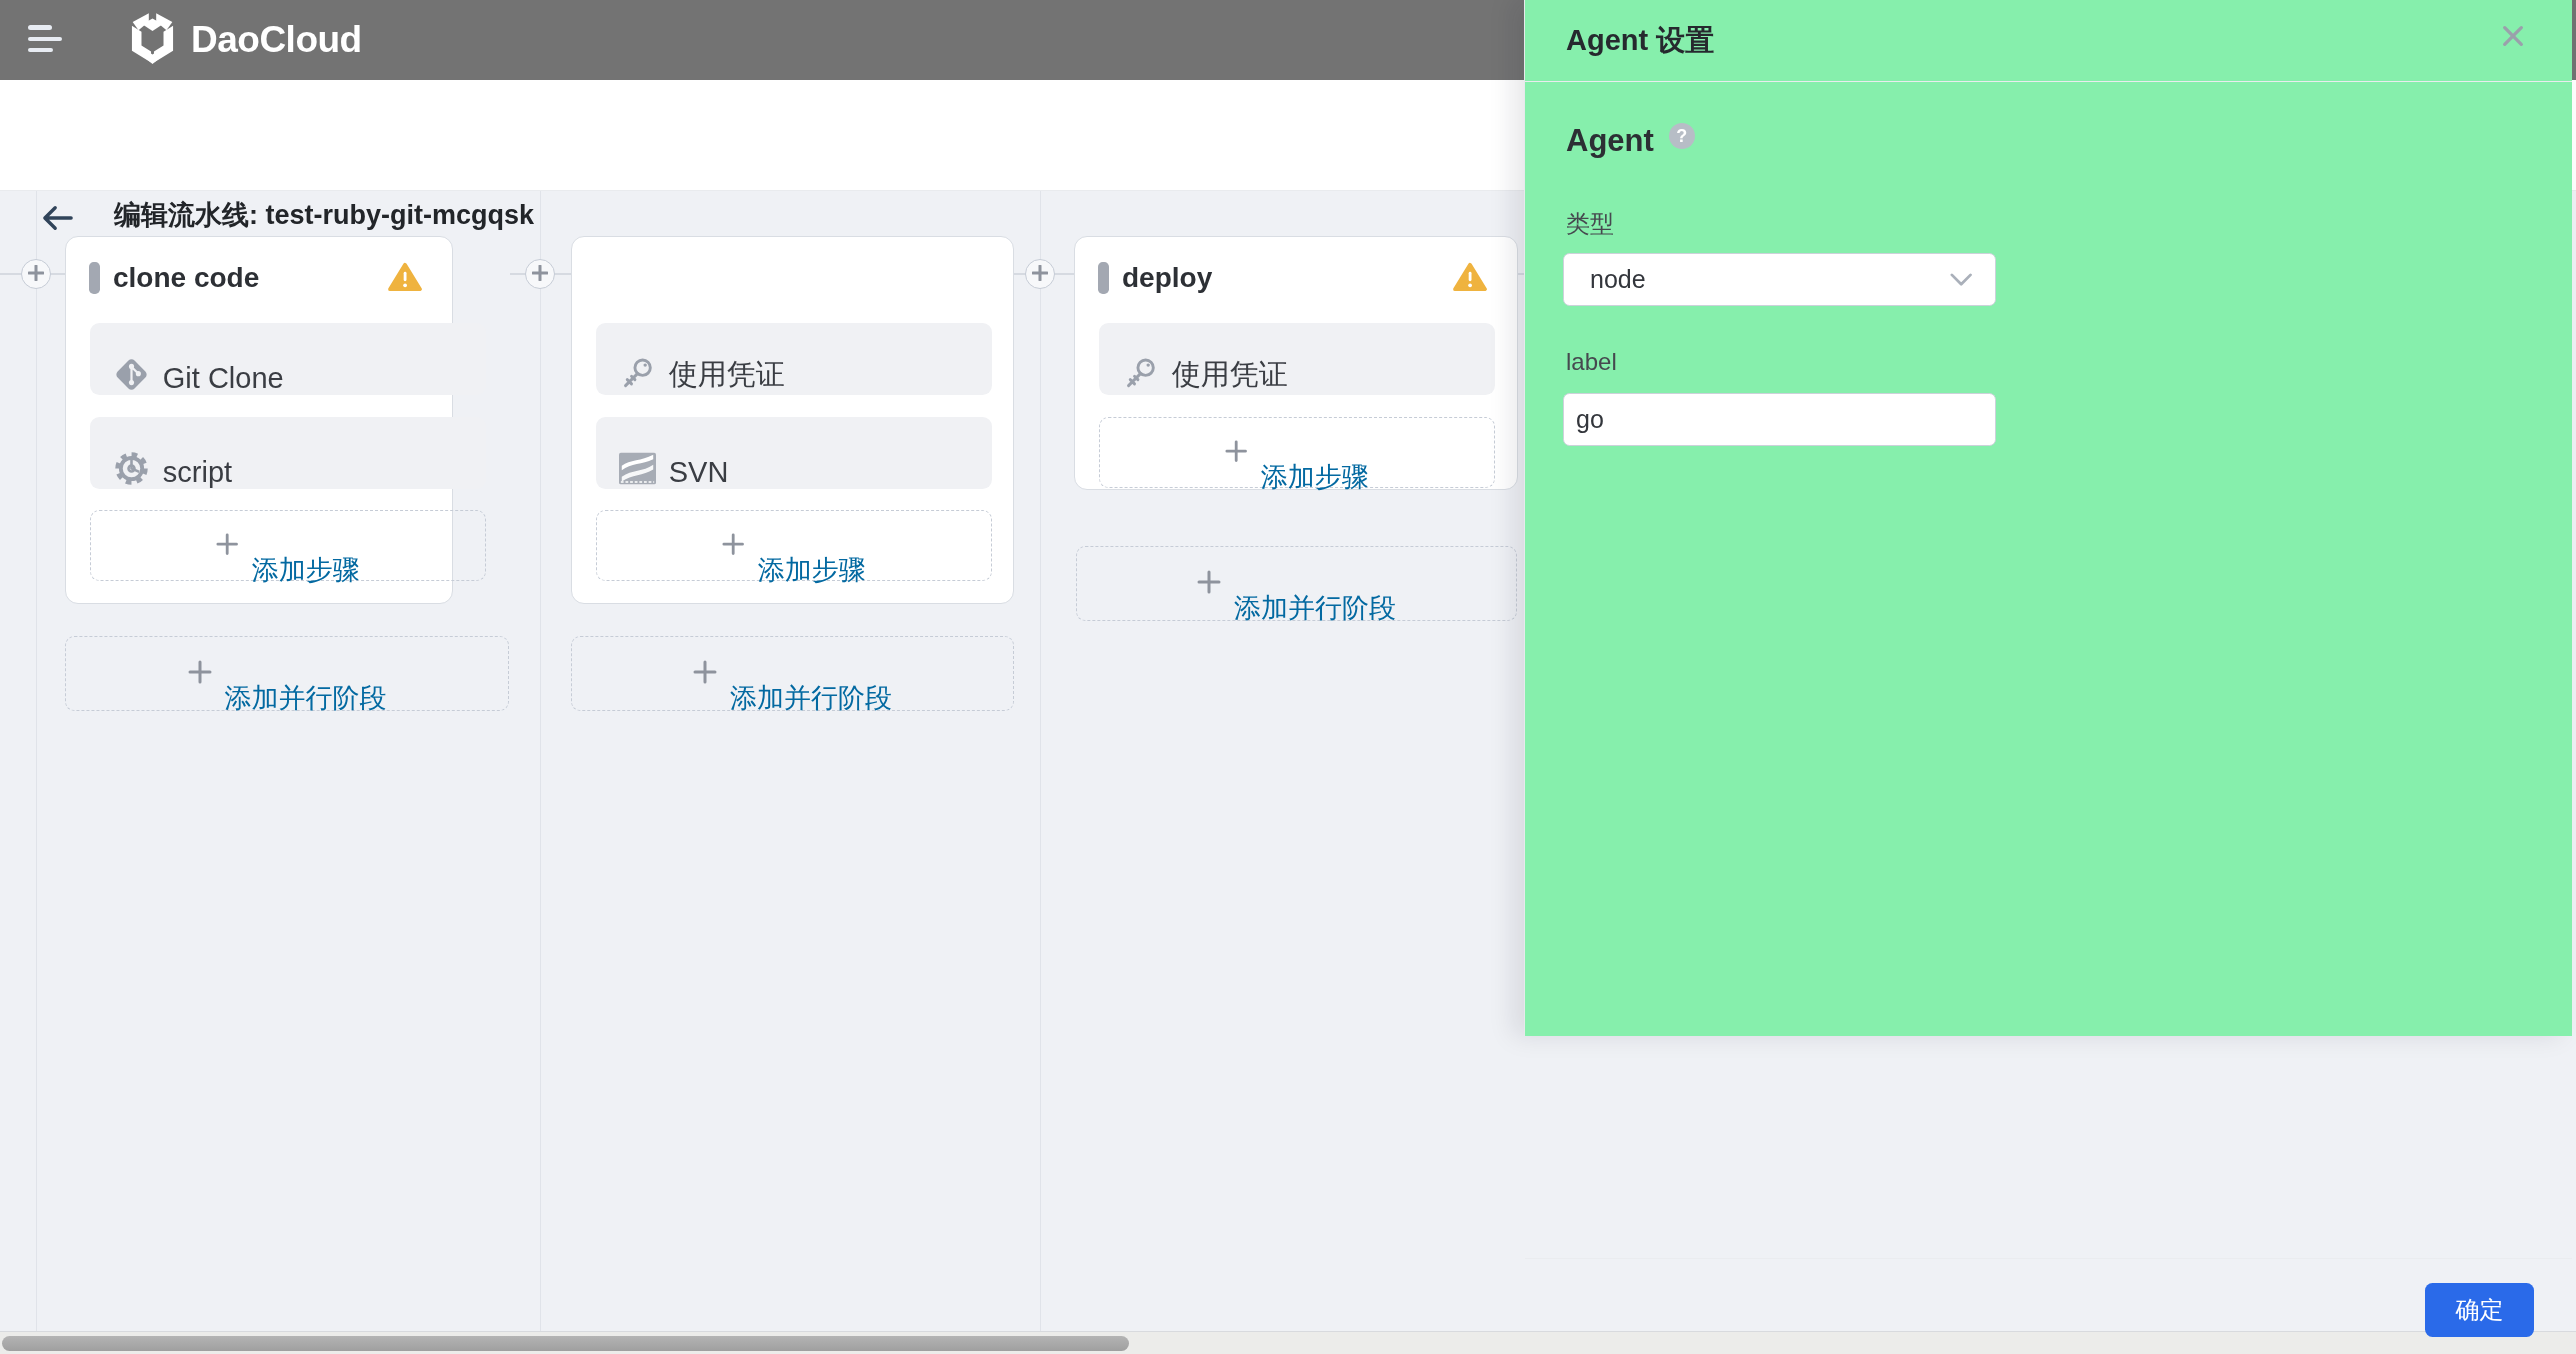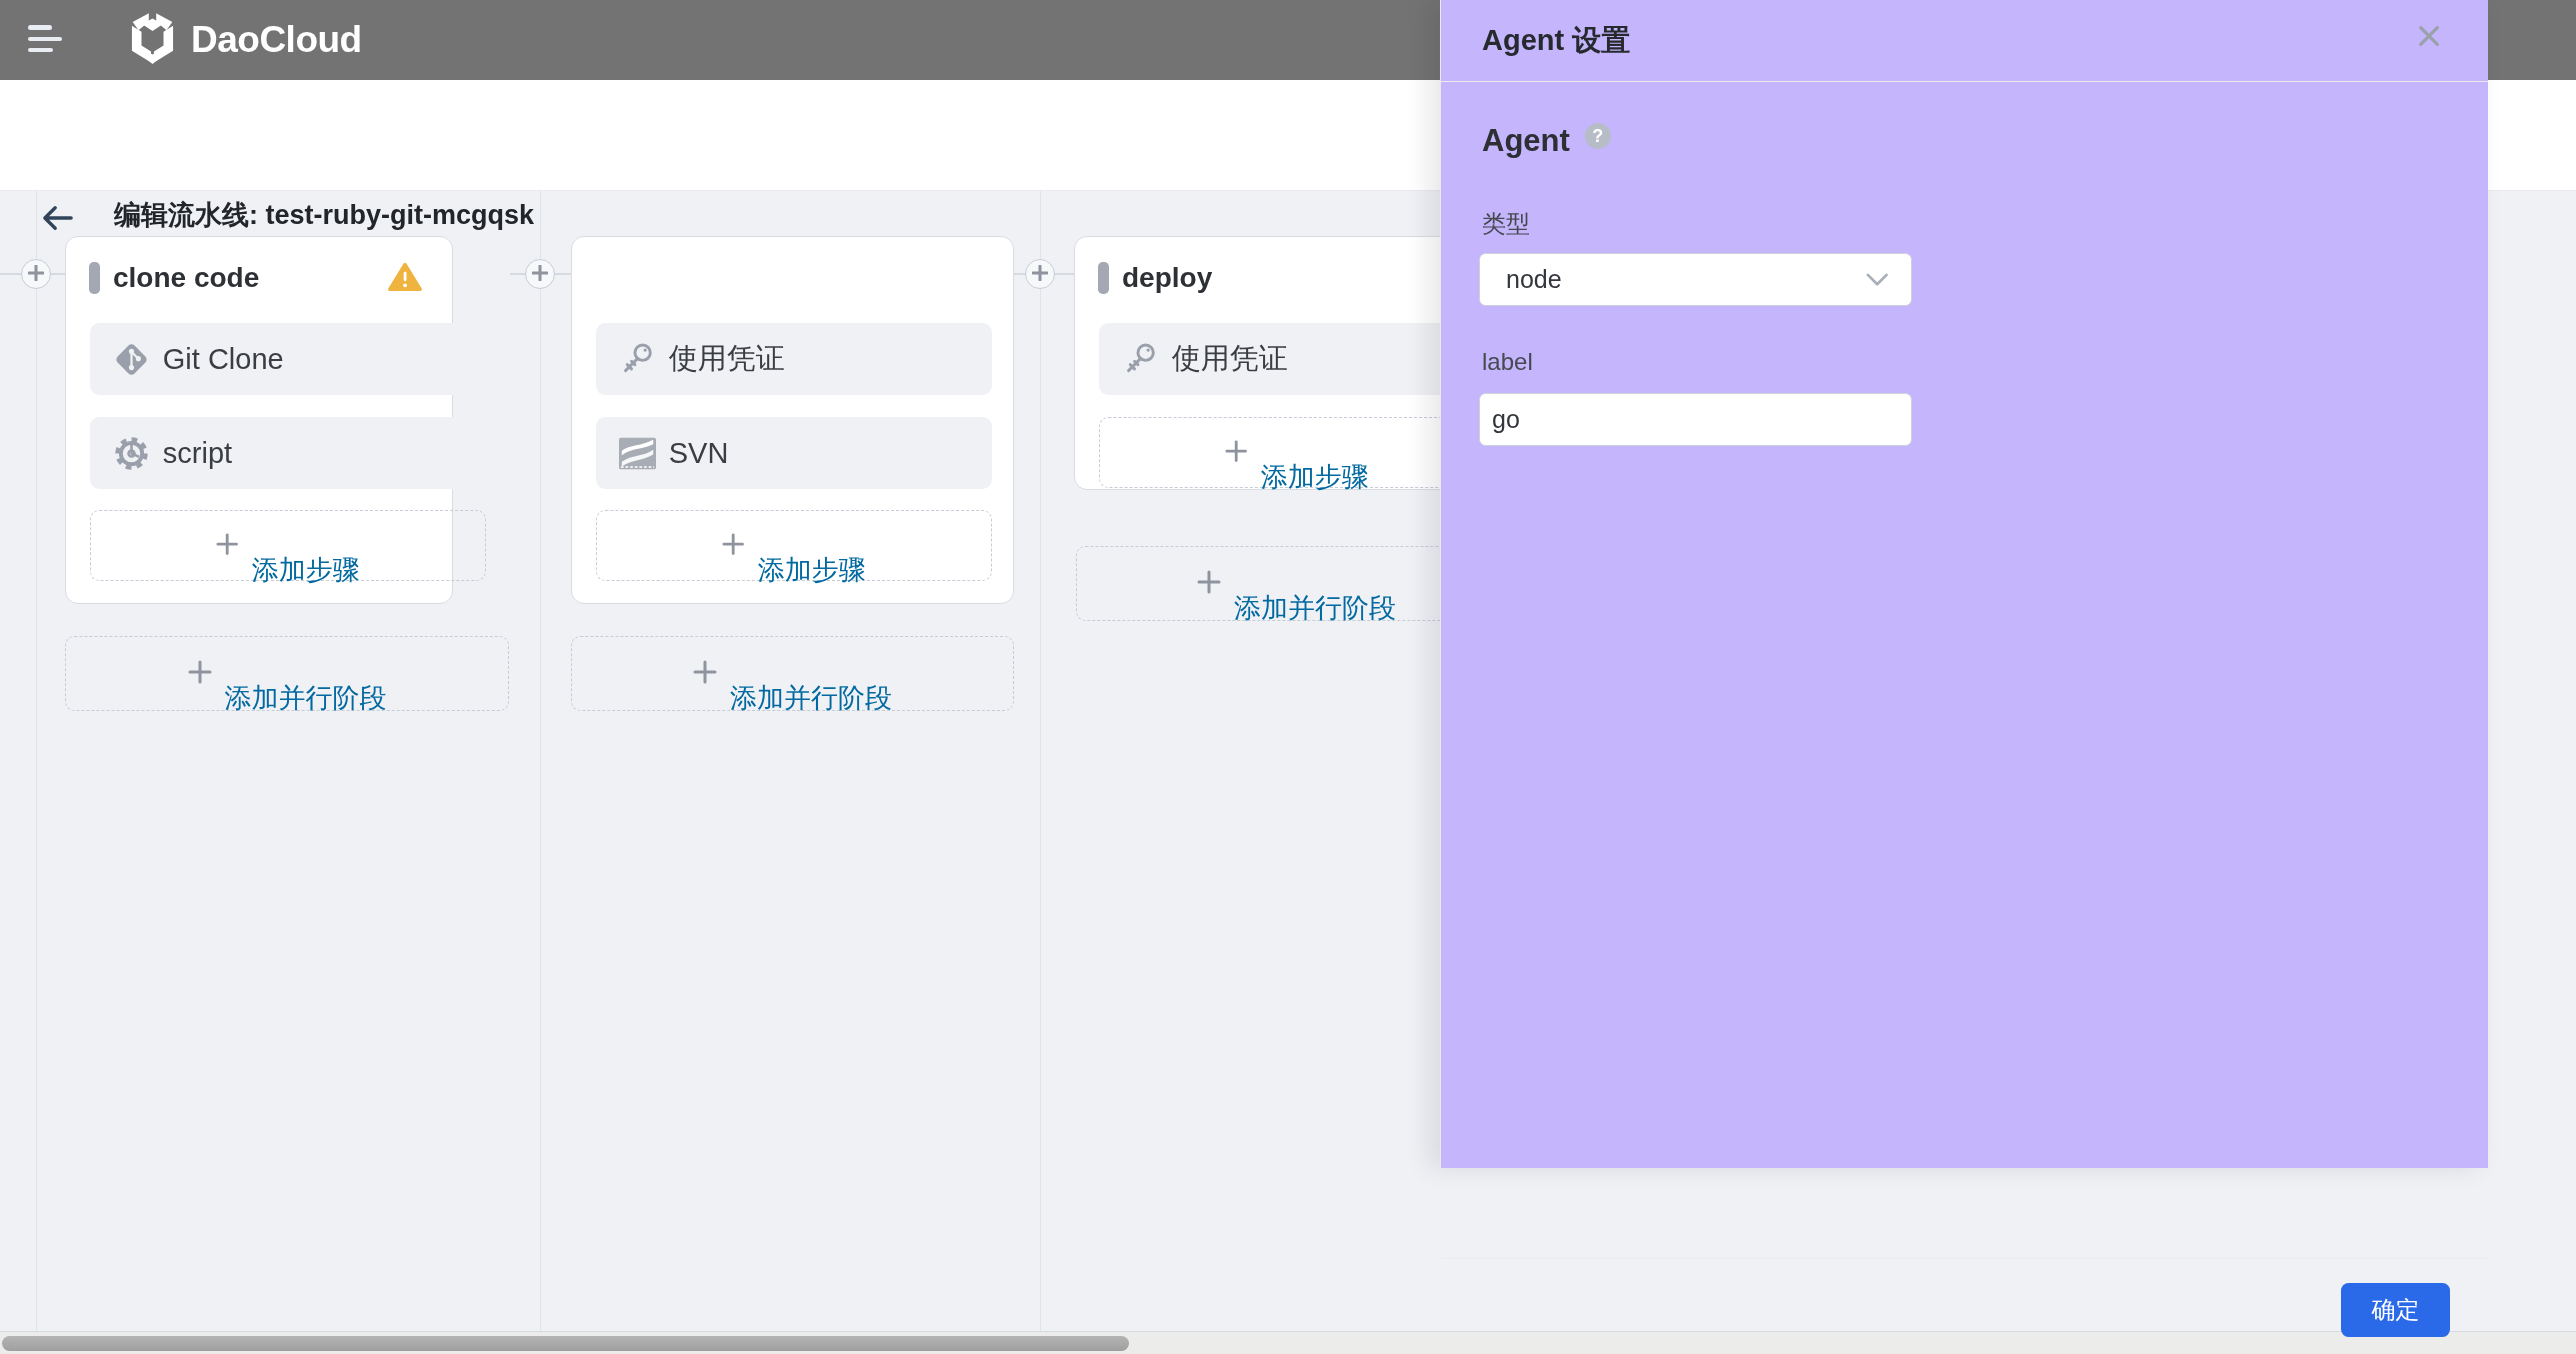--- a/index.html
+++ b/index.html
@@ -31,37 +31,37 @@
     background:#f7f8fa; border:1.9px solid #c6ccd6; display:flex; align-items:center; justify-content:center; z-index:3; cursor:pointer; }
 
   .stage-card { position:absolute; background:#fff; border:1.9px solid #d9dde3; border-radius:13px; z-index:2; }
   .stage-header { position:absolute; left:0; top:24px; width:100%; height:34px; }
   .drag-bar { position:absolute; left:23.4px; top:0.9px; width:10.3px; height:32px; border-radius:4.7px; background:#a3a8b2; cursor:grab; }
   .stage-name { position:absolute; left:47px; top:0; height:34px; display:flex; align-items:center;
     font-size:28px; font-weight:600; color:#2d3035; }
   .warn { position:absolute; right:30px; top:0.9px; }
 
   .step-row { position:absolute; left:24px; width:396px; height:72px; background:#f0f1f4; border-radius:9.4px;
-    display:flex; align-items:center; cursor:pointer; }
+    display:flex; align-items:flex-end; cursor:pointer; }
   .step-icon { width:41px; height:41px; margin-left:20.6px; display:flex; align-items:center; justify-content:center; }
   .step-label { margin-left:11.2px; font-size:29px; color:#3a3d43; }
 
   .dashed-btn { position:absolute; border:1.9px dashed #c6ccd6; border-radius:9.4px;
     display:flex; align-items:center; justify-content:center; gap:13px; cursor:pointer; }
   .dashed-btn .db-label { font-size:27px; color:#0369a1;margin-top:48px; }
   .add-step { left:24px; width:396px; height:71px; }
 
   
   .scroll-track { position:absolute; left:0; top:1331px; width:100%; height:23.4px; background:#ececea;
     border-top:0.9px solid #d8dade; z-index:1; }
   .scroll-thumb { position:absolute; left:1.9px; top:3.7px; width:1127px; height:15px; border-radius:7.5px;
     background:linear-gradient(#b4b4b4,#9f9f9f); cursor:pointer; }
 
   
-  .panel { position:absolute; left:1440px; top:0; width:1048px; height:1168px; background:#c4b5fd; z-index:10;
+  .panel { position:absolute; left:1524px; top:0; width:1048px; height:1036px; background:#86efac; z-index:10;
     box-shadow:-11.2px 0 24px rgba(15,23,42,.10); border-left:0.9px solid #e7e9ec; }
   .panel-header { position:absolute; left:0; top:0; width:100%; height:82px; border-bottom:0.9px solid #eaecef; }
   .panel-title { position:absolute; left:41px; top:0; height:82px; display:flex; align-items:center;
     font-size:29px; font-weight:600; color:#26292e; }
   .close-btn { position:absolute; right:37px; top:24px; width:34px; height:34px; cursor:pointer; }
   .section-title { position:absolute; left:41px; top:123px; display:flex; align-items:flex-start; gap:15px;
     font-size:31px; font-weight:600; color:#2c2f34; }
   .help-circle { width:26px; height:26px; border-radius:50%; background:#b7bdc6; color:#fff;
     font-size:18px; font-weight:bold; display:flex; align-items:center; justify-content:center; cursor:pointer; }
   .field-label { position:absolute; left:41px; font-size:24px; color:#46494f; }

